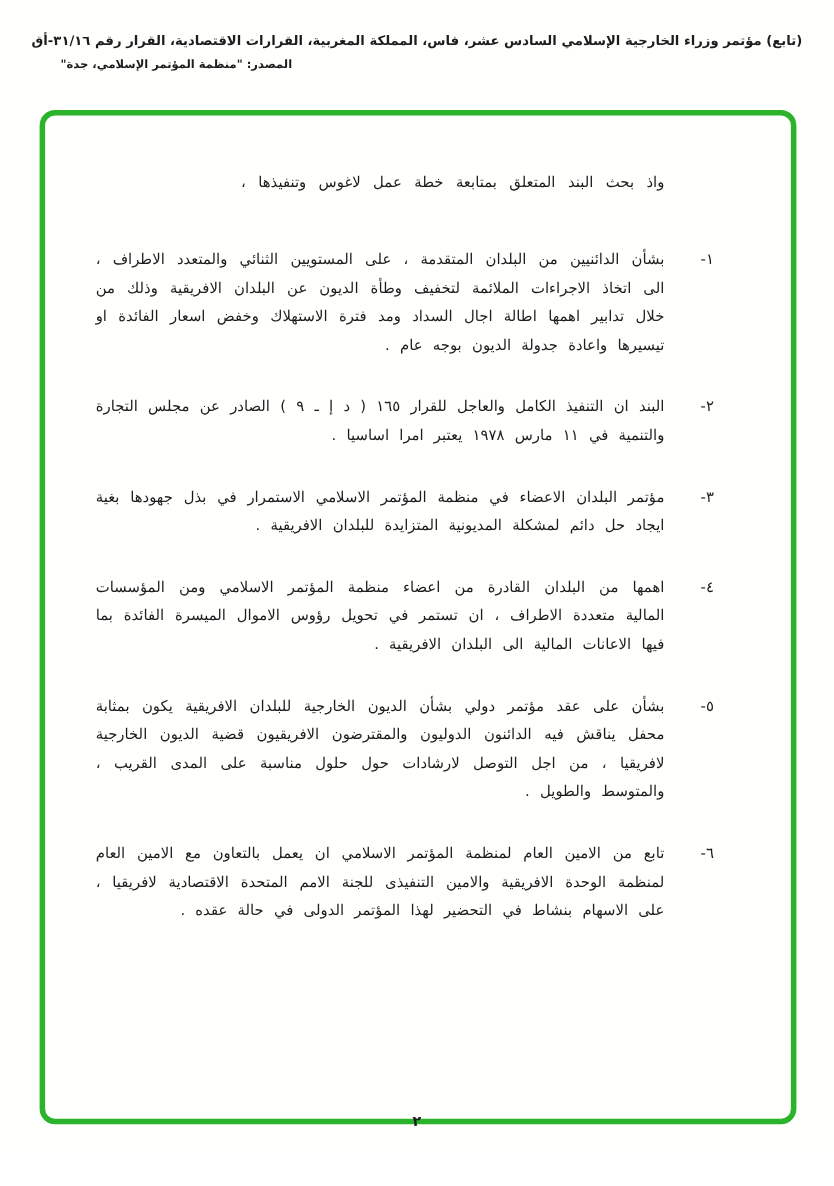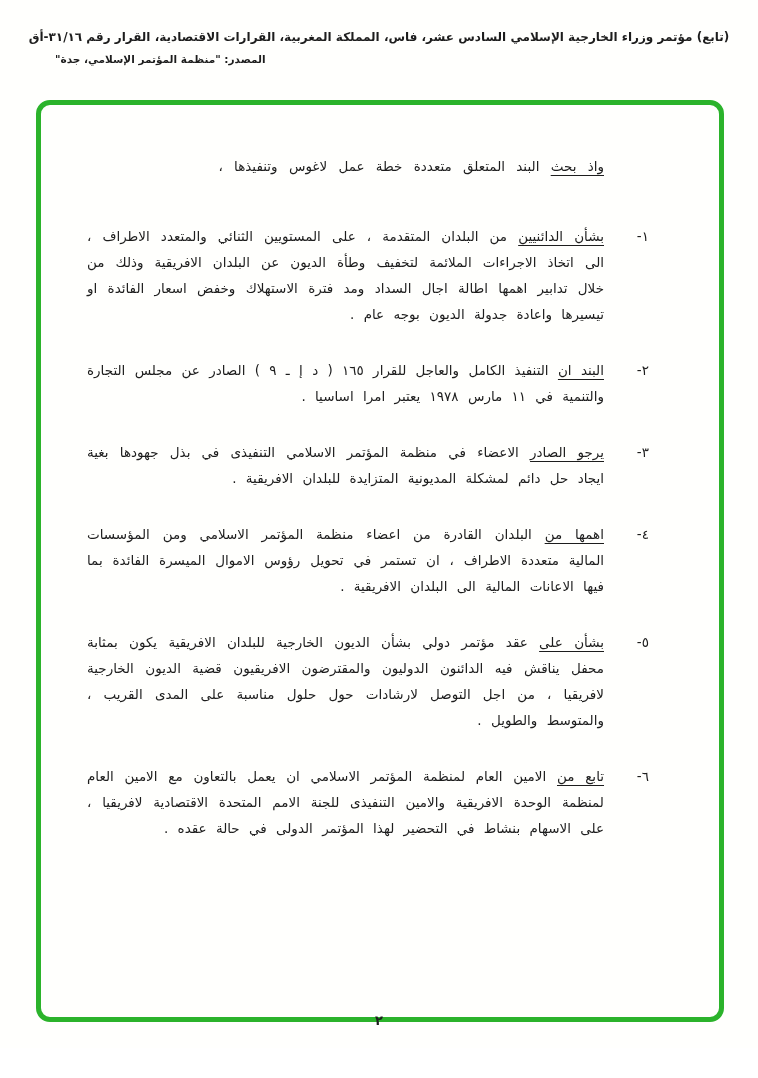--- a/index.html
+++ b/index.html
@@ -57,21 +57,20 @@
     line-height: 26px;
   }
   .text {
     flex: 1;
     font-size: 13.5px;
     line-height: 26px;
     text-align: justify;
     word-spacing: 5px;
   }
   .lead {
-    text-decoration: underline;
     text-decoration-thickness: 1px;
     text-underline-offset: 4px;
   }
   .page-number {
     position: absolute;
     left: 0; right: 0; bottom: 20px;
     text-align: center;
     font-size: 13px;
     font-weight: bold;
   }
@@ -81,35 +80,35 @@
 
 <div class="page">
 
   <div class="header">
     <div class="header-title">(تابع) مؤتمر وزراء الخارجية الإسلامي السادس عشر، فاس، المملكة المغربية، القرارات الاقتصادية، القرار رقم ٣١/١٦-أق</div>
     <div class="header-source">المصدر:  "منظمة المؤتمر الإسلامي، جدة"</div>
   </div>
 
   <div class="frame">
 
-    <p class="intro"><span class="lead">واذ بحث</span> <span>البند المتعلق متعددة خطة  عمل لاغوس وتنفيذها ،</span></p>
+    <p class="intro"><span class="lead">واذ بحث</span> <span>البند المتعلق بمتابعة خطة  عمل لاغوس وتنفيذها ،</span></p>
 
     <div class="item">
       <span class="num">١-</span>
       <p class="text"><span class="lead">بشأن الدائنيين</span> <span>من البلدان المتقدمة ، على المستويين الثنائي والمتعدد الاطراف ، الى اتخاذ الاجراءات الملائمة لتخفيف وطأة الديون عن البلدان الافريقية وذلك من خلال تدابير اهمها اطالة اجال السداد ومد فترة الاستهلاك وخفض اسعار الفائدة او تيسيرها واعادة جدولة الديون بوجه عام .</span></p>
     </div>
 
     <div class="item">
       <span class="num">٢-</span>
       <p class="text"><span class="lead">البند ان</span> <span>التنفيذ الكامل والعاجل للقرار ١٦٥ ( د إ ـ ٩ ) الصادر عن مجلس التجارة  والتنمية في ١١ مارس ١٩٧٨ يعتبر امرا اساسيا .</span></p>
     </div>
 
     <div class="item">
       <span class="num">٣-</span>
-      <p class="text"><span class="lead">يرجو الصادر</span> <span>الاعضاء في منظمة المؤتمر الاسلامي التنفيذى في بذل جهودها بغية ايجاد حل دائم لمشكلة المديونية المتزايدة للبلدان الافريقية .</span></p>
+      <p class="text"><span class="lead">مؤتمر البلدان</span> <span>الاعضاء في منظمة المؤتمر الاسلامي الاستمرار في بذل جهودها بغية ايجاد حل دائم لمشكلة المديونية المتزايدة للبلدان الافريقية .</span></p>
     </div>
 
     <div class="item">
       <span class="num">٤-</span>
       <p class="text"><span class="lead">اهمها من</span> <span>البلدان القادرة من اعضاء منظمة المؤتمر الاسلامي ومن المؤسسات المالية متعددة الاطراف ، ان تستمر في تحويل رؤوس الاموال الميسرة الفائدة بما فيها الاعانات المالية الى البلدان الافريقية .</span></p>
     </div>
 
     <div class="item">
       <span class="num">٥-</span>
       <p class="text"><span class="lead">بشأن على</span> <span>عقد مؤتمر دولي بشأن الديون الخارجية للبلدان الافريقية يكون بمثابة محفل يناقش فيه الدائنون الدوليون والمقترضون الافريقيون قضية الديون الخارجية لافريقيا ، من اجل التوصل لارشادات حول حلول مناسبة على المدى القريب ، والمتوسط والطويل .</span></p>

